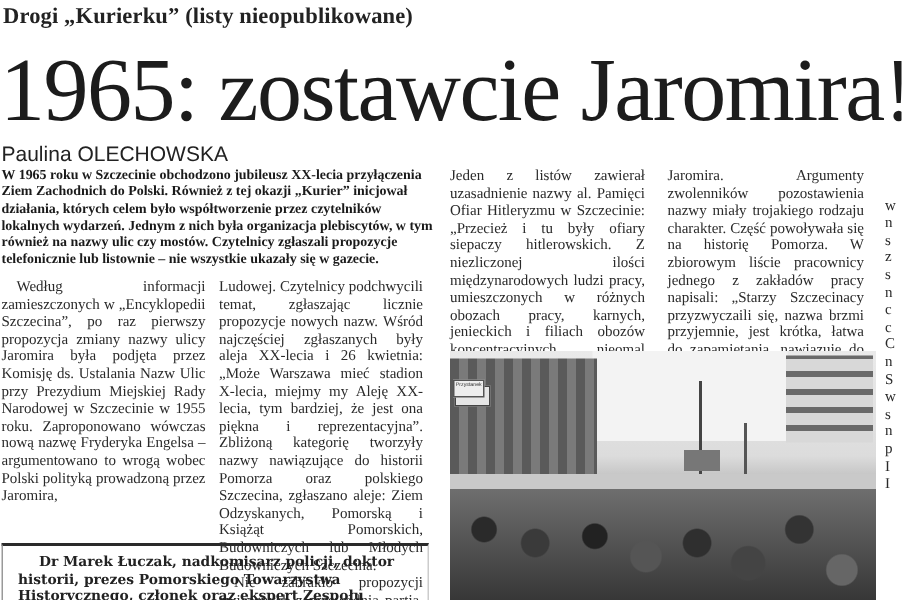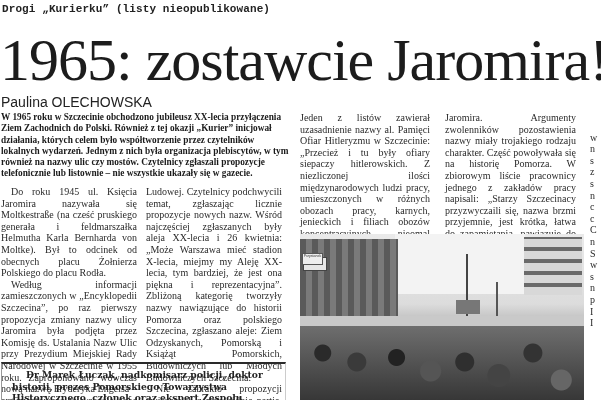--- a/index.html
+++ b/index.html
@@ -3,21 +3,21 @@
 <meta charset="utf-8">
 <style>
   html, body { margin:0; padding:0; }
   body {
     width:601px; height:400px; overflow:hidden; position:relative;
     background:#ffffff; color:#1a1a1a;
     font-family:"DejaVu Serif", serif;
   }
   .kicker {
     position:absolute; left:2px; top:3px;
-    font-family:Liberation Mono, monospace; font-size:11px; font-weight:bold;
+    font-family:Liberation Serif, serif; font-size:15px; font-weight:bold;
     color:#222; letter-spacing:0.1px;
   }
   .headline {
     position:absolute; left:0px; top:30px; width:640px;
     font-family:"Liberation Serif", serif; font-size:60px; line-height:60px;
     color:#1c1c1c; white-space:nowrap; letter-spacing:-1px;
   }
   .byline {
     position:absolute; left:1px; top:94px;
     font-family:"Liberation Sans", sans-serif; font-size:14px; color:#222;
@@ -81,21 +81,20 @@
 
 <div class="kicker">Drogi „Kurierku” (listy nieopublikowane)</div>
 
 <div class="headline">1965: zostawcie Jaromira!</div>
 
 <div class="byline">Paulina OLECHOWSKA</div>
 
 <div class="lead">W 1965 roku w Szczecinie obchodzono jubileusz XX-lecia przyłączenia Ziem Zachodnich do Polski. Również z tej okazji „Kurier” inicjował działania, których celem było współtworzenie przez czytelników lokalnych wydarzeń. Jednym z nich była organizacja plebiscytów, w tym również na nazwy ulic czy mostów. Czytelnicy zgłaszali propozycje telefonicznie lub listownie – nie wszystkie ukazały się w gazecie.</div>
 
 <div class="col" id="col1">
-  <p>Do roku 1945 ul. Księcia Jaromira nazywała się Moltkestraße (na cześć pruskiego generała i feldmarszałka Helmutha Karla Bernharda von Moltke). Był to odcinek od obecnych placu Żołnierza Polskiego do placu Rodła.</p>
   <p>Według informacji zamieszczonych w „Encyklopedii Szczecina”, po raz pierwszy propozycja zmiany nazwy ulicy Jaromira była podjęta przez Komisję ds. Ustalania Nazw Ulic przy Prezydium Miejskiej Rady Narodowej w Szczecinie w 1955 roku. Zaproponowano wówczas nową nazwę Fryderyka Engelsa – argumentowano to wrogą wobec Polski polityką prowadzoną przez Jaromira,</p>
 </div>
 
 <div class="col" id="col2">
   <p class="noindent">Ludowej. Czytelnicy podchwycili temat, zgłaszając licznie propozycje nowych nazw. Wśród najczęściej zgłaszanych były aleja XX-lecia i 26 kwietnia: „Może Warszawa mieć stadion X-lecia, miejmy my Aleję XX-lecia, tym bardziej, że jest ona piękna i reprezentacyjna”. Zbliżoną kategorię tworzyły nazwy nawiązujące do historii Pomorza oraz polskiego Szczecina, zgłaszano aleje: Ziem Odzyskanych, Pomorską i Książąt Pomorskich, Budowniczych lub Młodych Budowniczych Szczecina.</p>
   <p>Nie zabrakło propozycji związanych z przewodnią partią, proponowano aleję PZPR oraz Komunistów</p>
 </div>
 
 <div class="col" id="col3">
   <p class="noindent">Jeden z listów zawierał uzasadnienie nazwy al. Pamięci Ofiar Hitleryzmu w Szczecinie: „Przecież i tu były ofiary siepaczy hitlerowskich. Z niezliczonej ilości międzynarodowych ludzi pracy, umieszczonych w różnych obozach pracy, karnych, jenieckich i filiach obozów koncentracyjnych, nieomal codziennie ginęli z rąk gestapowców ludzie niepotrzebni lub też z niesprawiedliwych wyroków różnych sądów szczecińskich rozstrzeliwani”.</p>

